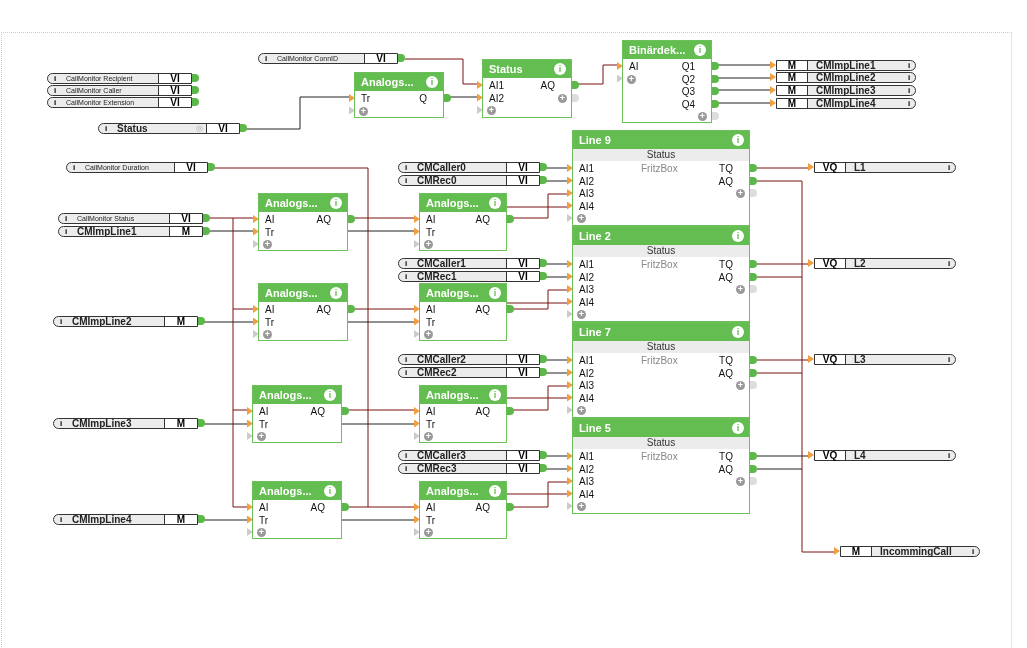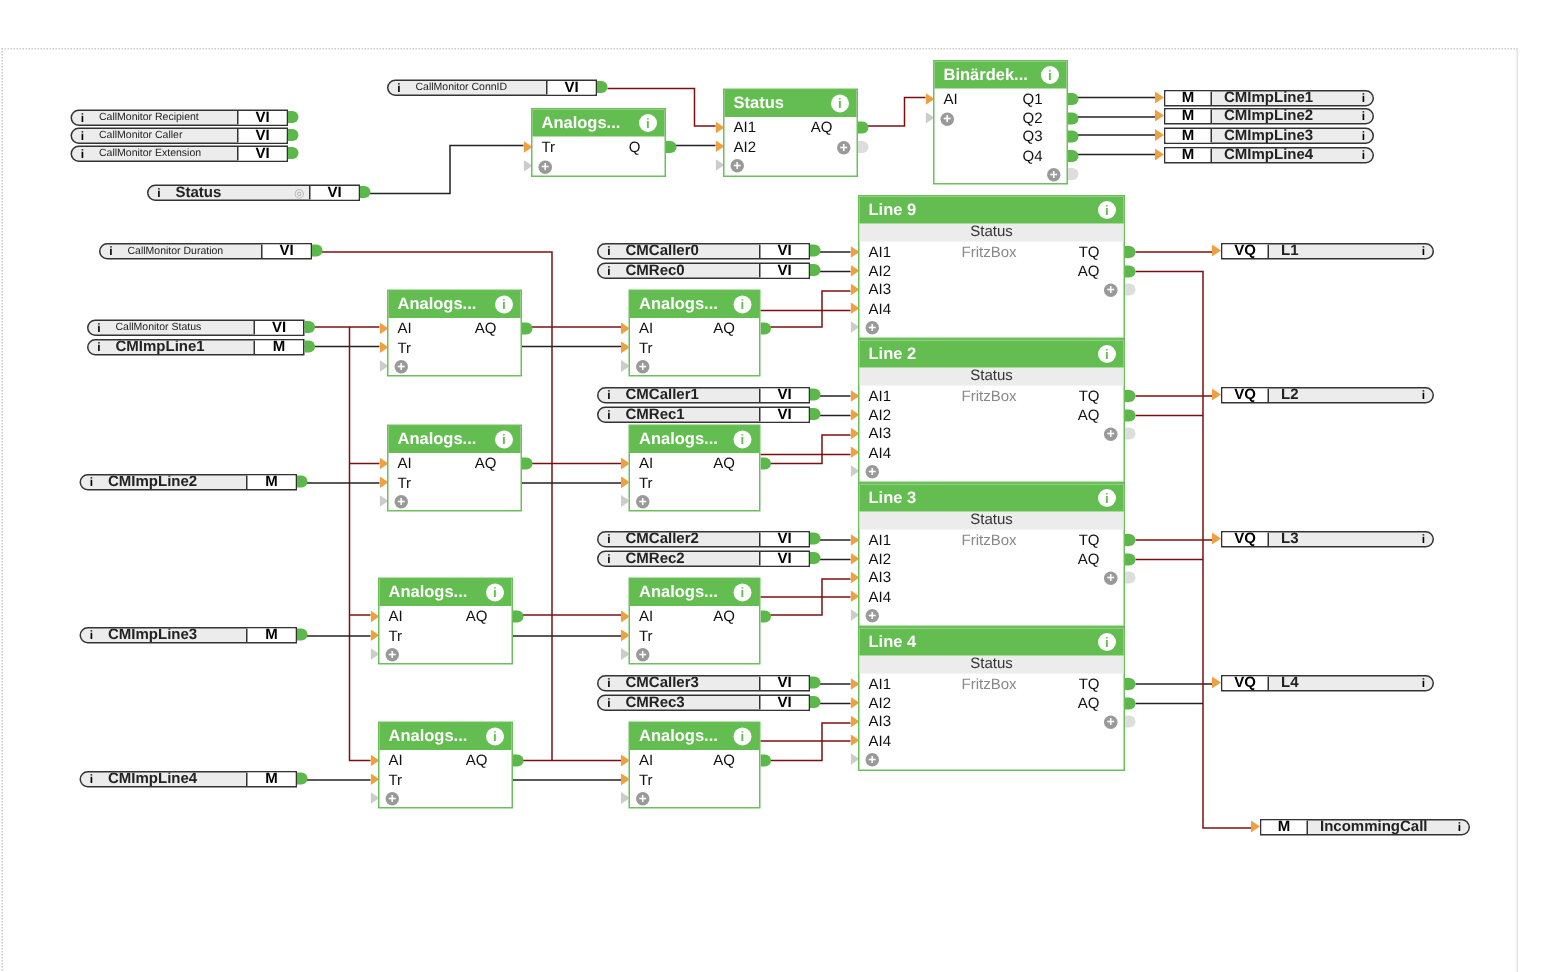--- a/index.html
+++ b/index.html
@@ -424,42 +424,42 @@
     </div>
     <div class="pin" style="left: 567px; top: 356px;"></div>
     <div class="pin" style="left: 567px; top: 368.5px;"></div>
     <div class="pin" style="left: 567px; top: 381px;"></div>
     <div class="pin" style="left: 567px; top: 393.5px;"></div>
     <div class="pin gray" style="left: 567px; top: 406px;"></div>
     <div class="opin" style="left: 750px; top: 356px;"></div>
     <div class="opin" style="left: 750px; top: 368.5px;"></div>
     <div class="opin gray" style="left: 750px; top: 381px;"></div>
     <div class="blk" style="left: 572px; top: 322px; width: 178px; height: 96px;">
-      <div class="hd"><span>Line 3</span><span class="inf">i</span></div>
+      <div class="hd"><span>Line 7</span><span class="inf">i</span></div>
       <div class="sub">Status</div>
       <div class="port" style="left: 68px; top: 32px; color: rgb(136, 136, 136);">FritzBox</div>
       <div class="port" style="left: 6px; top: 32px;">AI1</div>
       <div class="port" style="left: 6px; top: 44.5px;">AI2</div>
       <div class="port" style="left: 6px; top: 57px;">AI3</div>
       <div class="port" style="left: 6px; top: 69.5px;">AI4</div>
       <div class="plus" style="left: 4px; top: 83px;">+</div>
       <div class="port" style="right: 16px; top: 32px;">TQ</div>
       <div class="port" style="right: 16px; top: 44.5px;">AQ</div>
       <div class="plus" style="right: 4px; top: 58px;">+</div>
     </div>
     <div class="pin" style="left: 567px; top: 452px;"></div>
     <div class="pin" style="left: 567px; top: 464.5px;"></div>
     <div class="pin" style="left: 567px; top: 477px;"></div>
     <div class="pin" style="left: 567px; top: 489.5px;"></div>
     <div class="pin gray" style="left: 567px; top: 502px;"></div>
     <div class="opin" style="left: 750px; top: 452px;"></div>
     <div class="opin" style="left: 750px; top: 464.5px;"></div>
     <div class="opin gray" style="left: 750px; top: 477px;"></div>
     <div class="blk" style="left: 572px; top: 418px; width: 178px; height: 96px;">
-      <div class="hd"><span>Line 4</span><span class="inf">i</span></div>
+      <div class="hd"><span>Line 5</span><span class="inf">i</span></div>
       <div class="sub">Status</div>
       <div class="port" style="left: 68px; top: 32px; color: rgb(136, 136, 136);">FritzBox</div>
       <div class="port" style="left: 6px; top: 32px;">AI1</div>
       <div class="port" style="left: 6px; top: 44.5px;">AI2</div>
       <div class="port" style="left: 6px; top: 57px;">AI3</div>
       <div class="port" style="left: 6px; top: 69.5px;">AI4</div>
       <div class="plus" style="left: 4px; top: 83px;">+</div>
       <div class="port" style="right: 16px; top: 32px;">TQ</div>
       <div class="port" style="right: 16px; top: 44.5px;">AQ</div>
       <div class="plus" style="right: 4px; top: 58px;">+</div>

